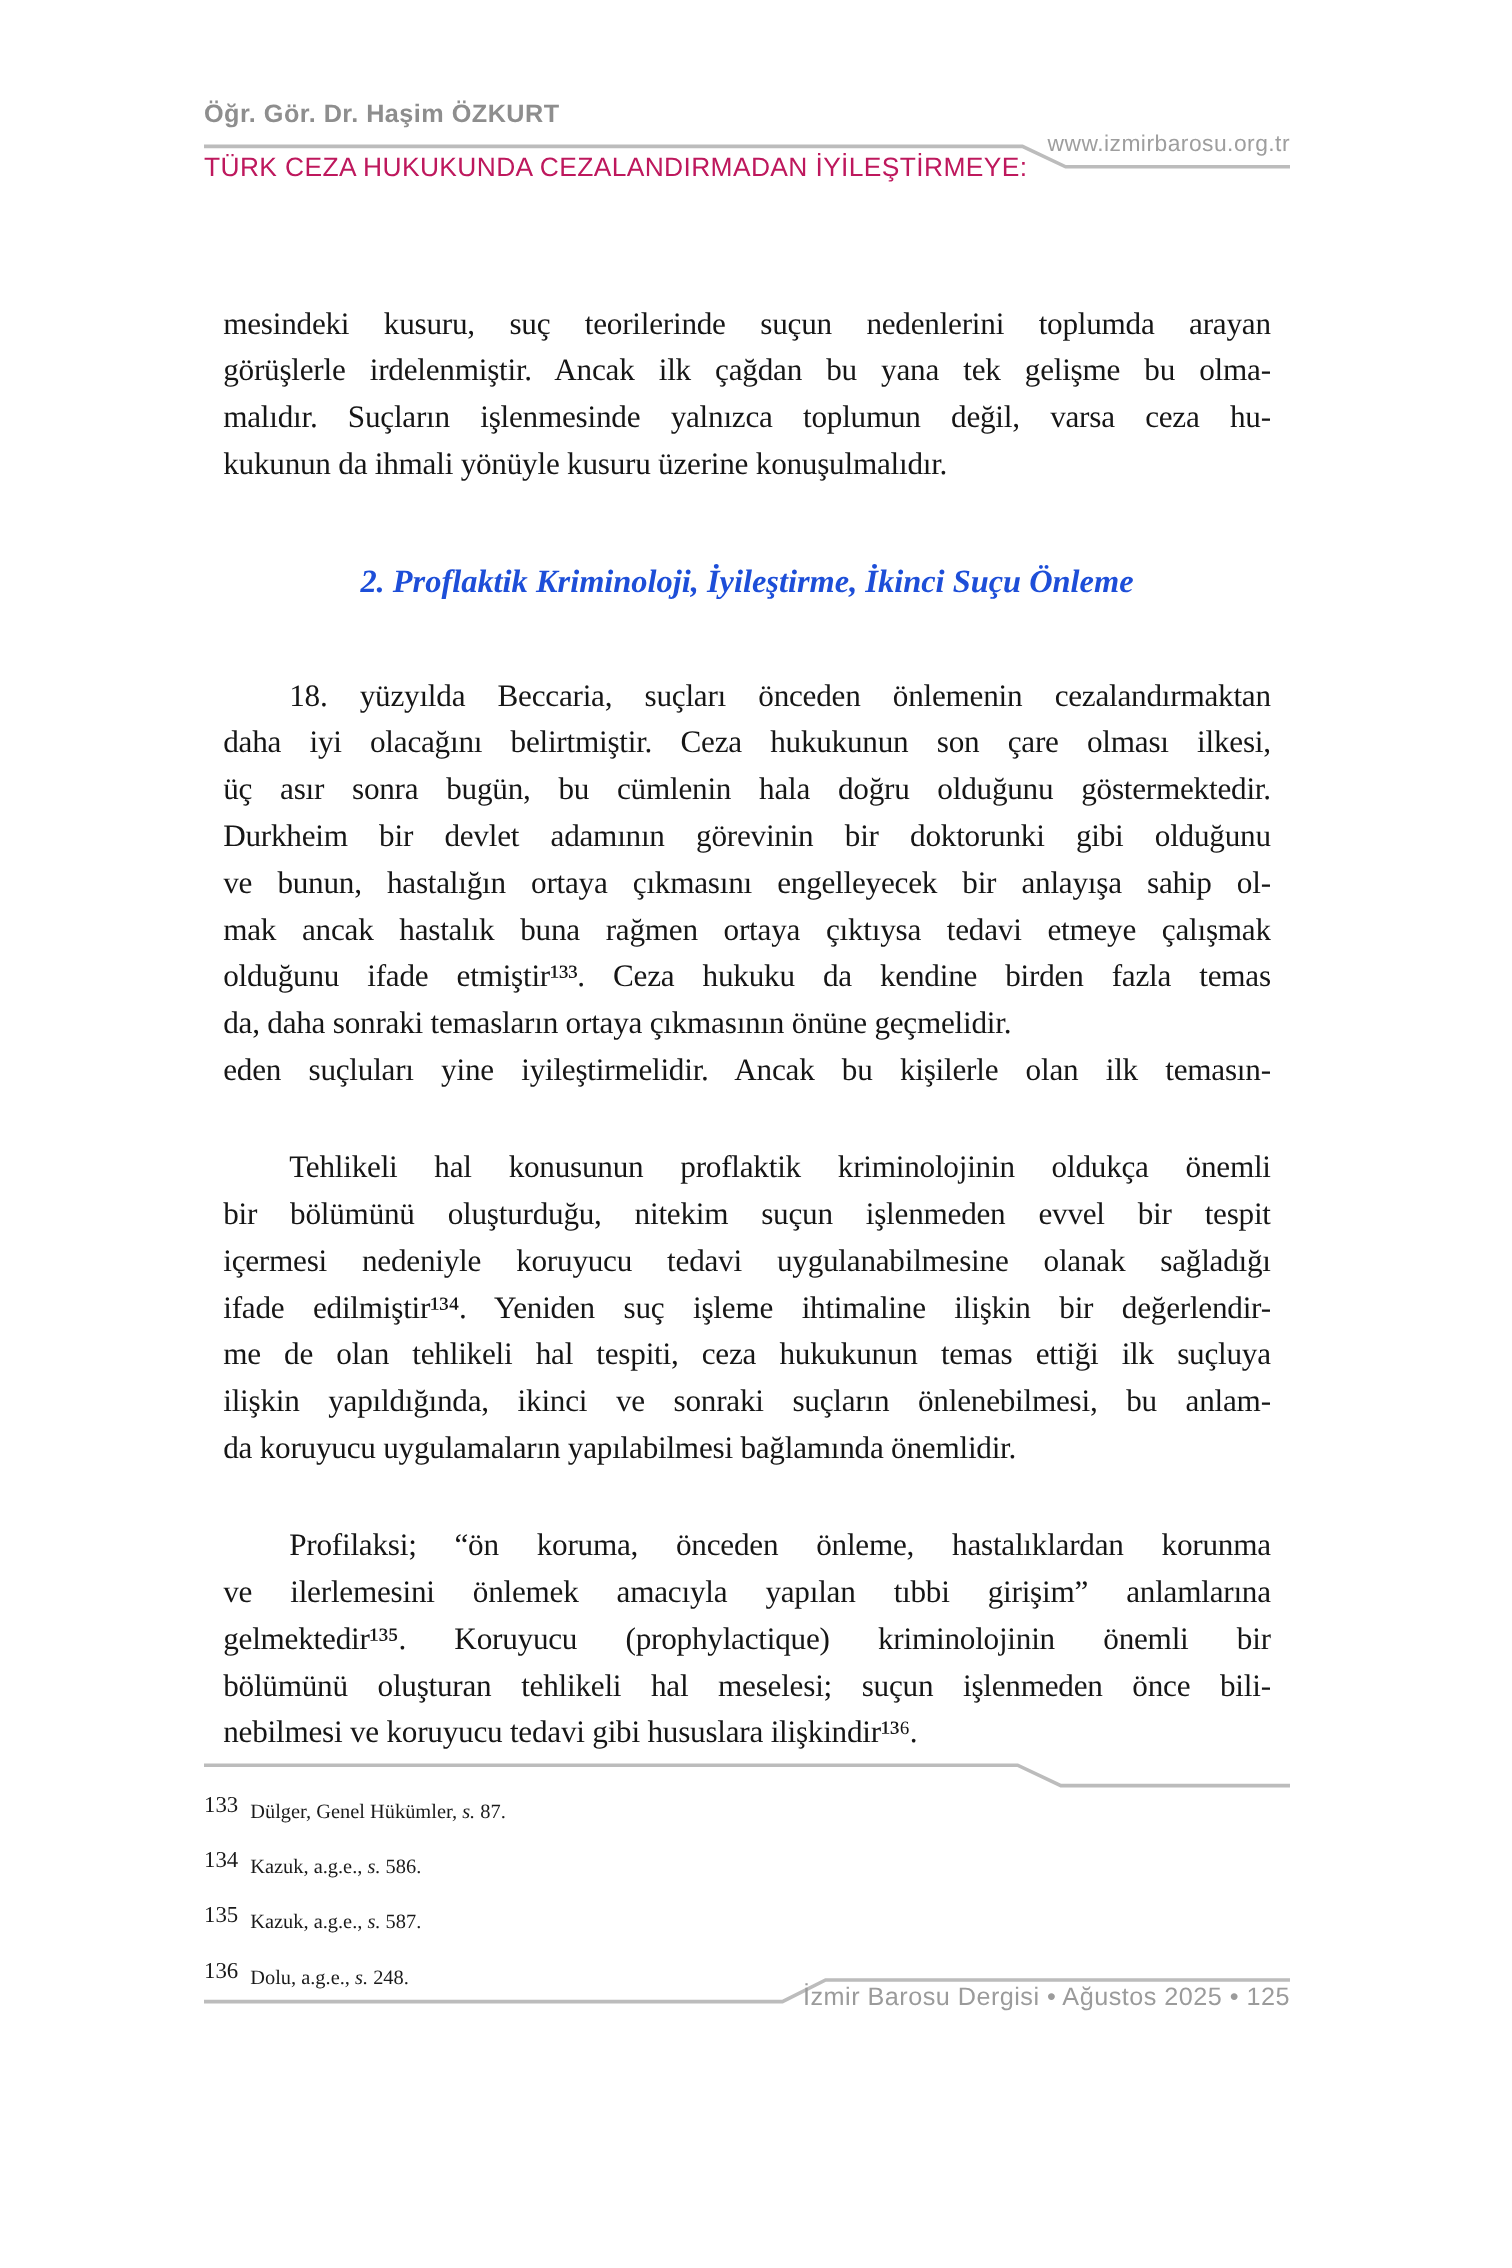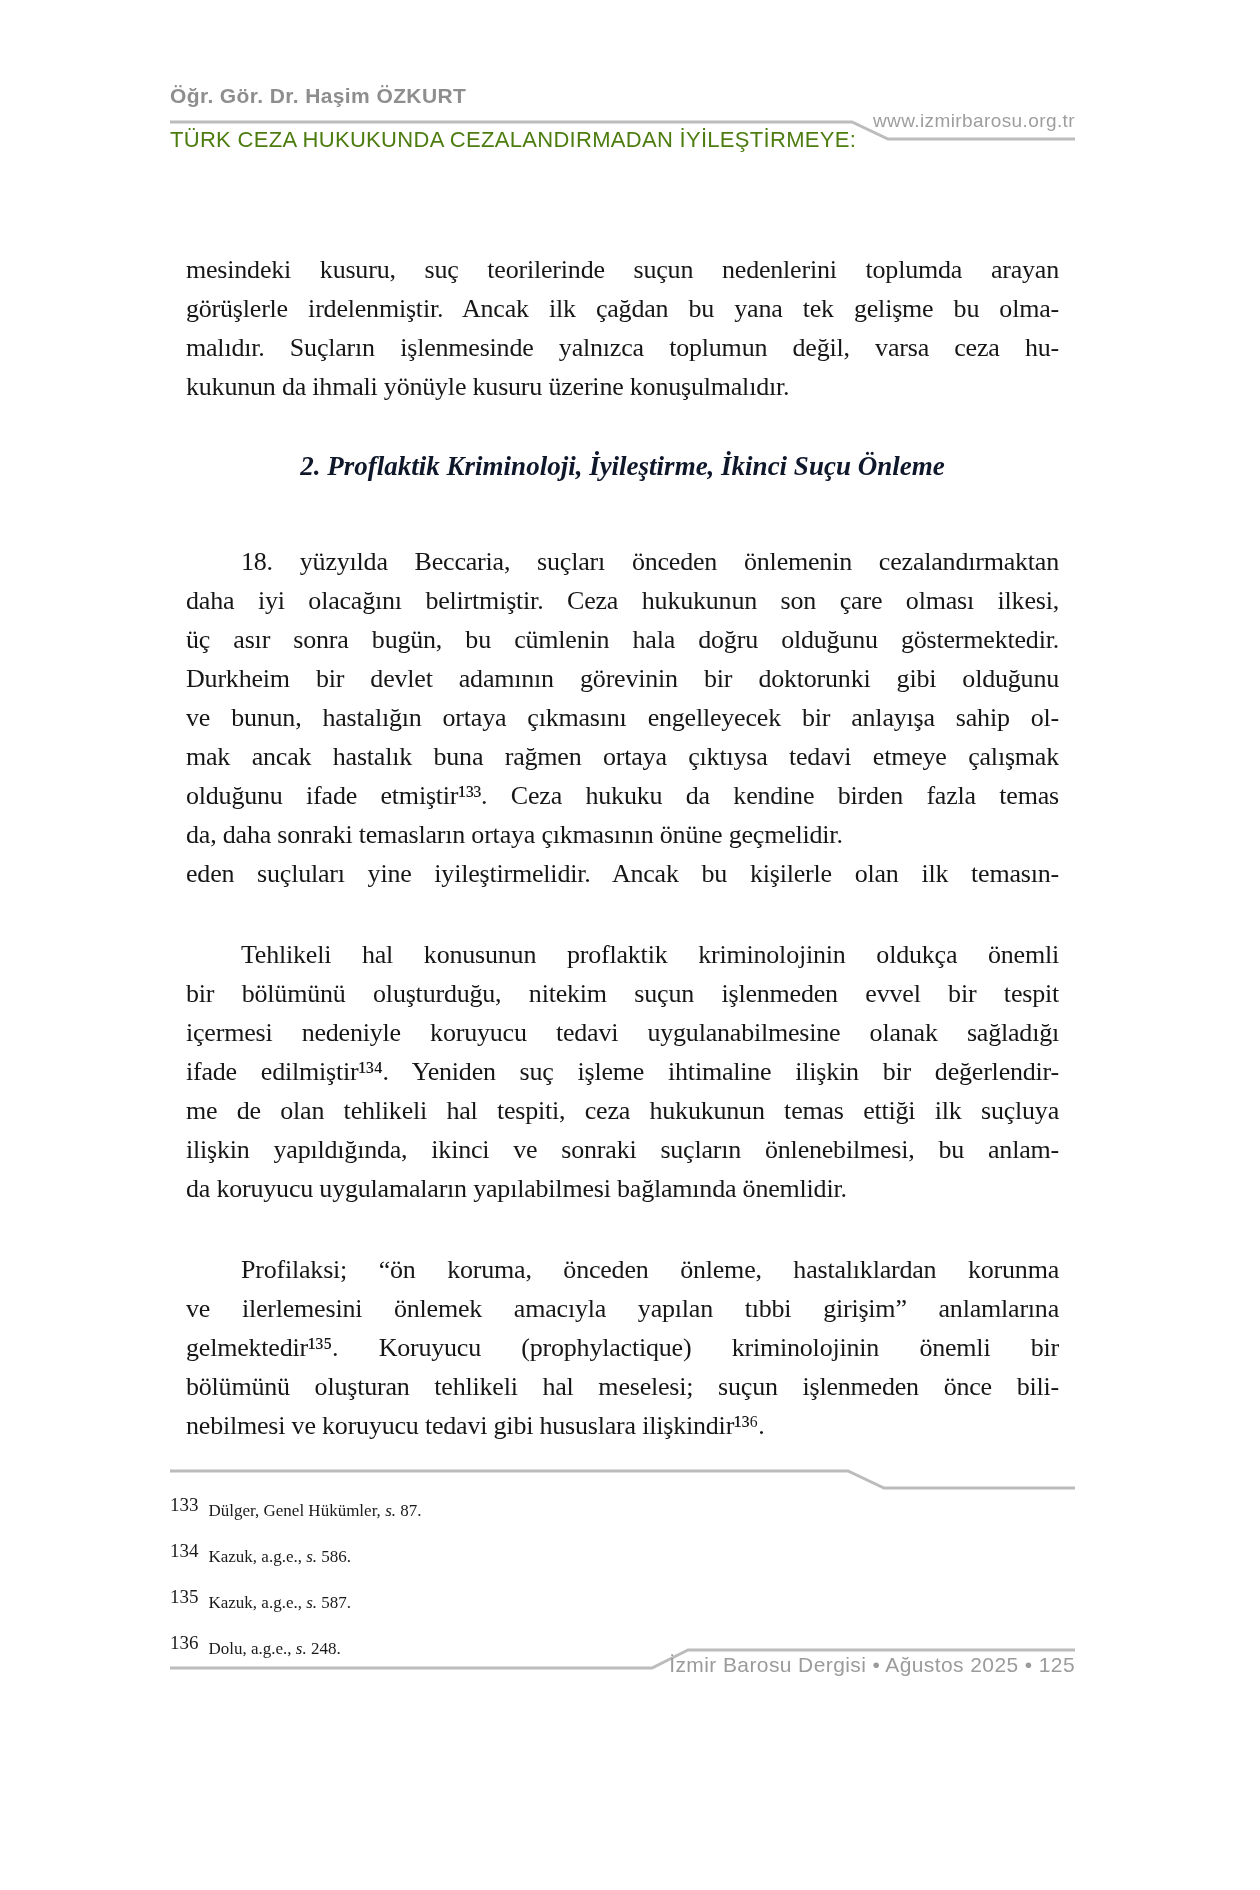--- a/index.html
+++ b/index.html
@@ -26,44 +26,44 @@
     letter-spacing: 0.4px;
   }
   .www {
     position: absolute; right: 185px; top: 110px;
     font-family: "Liberation Sans", sans-serif;
     font-size: 19px; color: #9e9e9e; letter-spacing: 0.4px;
   }
   .title1, .title2 {
     position: absolute; left: 170px;
     font-family: "Liberation Sans", sans-serif;
-    font-size: 22px; color: #4d7c0f; letter-spacing: 0.3px;
+    font-size: 22px; color: #be185d; letter-spacing: 0.3px;
     white-space: nowrap;
   }
   .title1 { top: 127px; }
   .title2 { top: 158px; }
 
   .content {
     position: absolute; left: 170px; top: 234px; width: 905px;
     font-size: 26px; color: #161616;
   }
   .para { margin: 16px; }
   .para + .para { margin-top: 42px; }
   .line {
     line-height: 39px; height: 39px; overflow: hidden;
     text-align: justify; text-align-last: justify;
     letter-spacing: -0.2px;
   }
   .line.last { text-align-last: left; }
   .line.indent { padding-left: 55px; }
   .heading {
-    margin-top: 40px; margin-bottom: 56px;
+    margin-top: 58px; margin-bottom: 56px;
     text-align: center;
     font-weight: bold; font-style: italic;
-    font-size: 27px; line-height: 40px; color: #0f172a;
+    font-size: 27px; line-height: 40px; color: #1d4ed8;
   }
 
   .footnotes {
     position: absolute; left: 170px; top: 1494px; width: 905px;
     color: #1a1a1a;
   }
   .fn-row { height: 46px; }
   .fn-num { font-size: 19px; vertical-align: 5px; margin-right: 10px; }
   .fn-body { font-size: 17px; }
   .fn-s { font-size: 17px; font-style: italic; }

